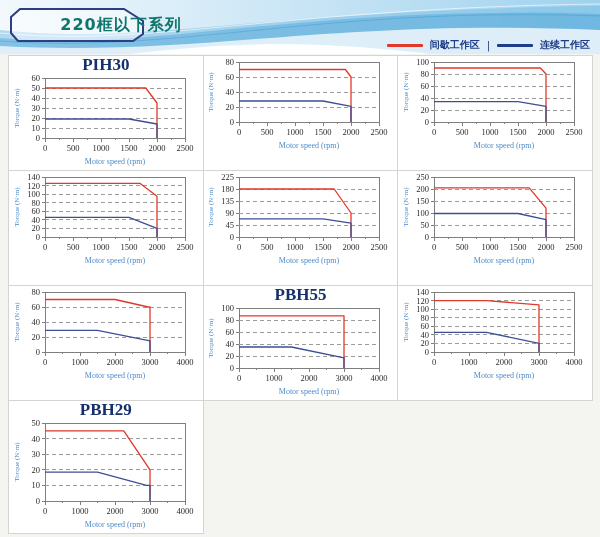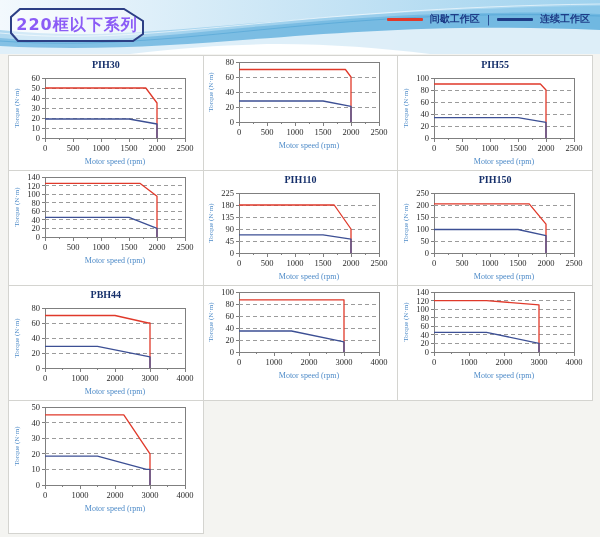--- a/index.html
+++ b/index.html
@@ -6,34 +6,34 @@
   .page{position:relative;width:600px;height:537px;background:#f4f4f1;overflow:hidden;
         font-family:"Liberation Sans", sans-serif;}
   
   .header{position:relative;width:600px;height:54px;}
   .header svg.waves{position:absolute;left:0;top:0;}
   .title-box{position:absolute;left:10px;top:8px;width:134px;height:34px;}
   .title-box svg{position:absolute;left:0;top:0;}
   .title-box .t{position:absolute;left:0;top:0;width:100%;height:100%;
       display:flex;align-items:center;justify-content:center;
       font-family:"DejaVu Sans", sans-serif;font-size:16px;font-weight:bold;
-      color:#8b5cf6;letter-spacing:1px;}
-  .legend{position:absolute;right:10px;top:12px;display:flex;align-items:center;gap:7px;
+      color:#0f766e;letter-spacing:1px;padding-left:44px;}
+  .legend{position:absolute;right:10px;top:38px;display:flex;align-items:center;gap:7px;
       font-family:"DejaVu Sans", sans-serif;font-size:10px;font-weight:bold;color:#1e3c87;}
   .legend .swatch{display:inline-block;width:36px;height:3px;border-radius:1px;}
   .legend .sep{color:#1e3c87;font-weight:normal;}
   
   .grid{position:absolute;left:8px;top:55px;width:584px;
       display:grid;grid-template-columns:repeat(3,1fr);
       border-top:1px solid #d4d4d0;border-left:1px solid #d4d4d0;}
   .cell{background:#ffffff;border-right:1px solid #d4d4d0;border-bottom:1px solid #d4d4d0;
       height:114px;overflow:hidden;text-align:center;}
   .cell.tall{height:132px;}
   .chart-title{height:16px;line-height:17px;font-family:"Liberation Serif", serif;
-      font-weight:bold;font-size:10px;color:#16306b;}
+      font-weight:bold;font-size:17px;color:#16306b;}
   svg text{font-family:"Liberation Serif", serif;}
 </style>
 </head>
 <body>
 
 <div class="page">
 
   <div class="header">
     <svg class="waves" width="600" height="54" viewBox="0 0 600 54">
       <defs>
@@ -142,21 +142,21 @@
           <line x1="146" x2="146" y1="66" y2="69.5" stroke="#7f7f7f" stroke-width="1" shape-rendering="crispEdges"></line>
           <text x="146" y="79" text-anchor="middle" font-size="8.5" fill="#2b2b2b">2000</text>
           <line x1="160" x2="160" y1="66" y2="68" stroke="#7f7f7f" stroke-width="1" shape-rendering="crispEdges"></line>
           <line x1="174" x2="174" y1="66" y2="69.5" stroke="#7f7f7f" stroke-width="1" shape-rendering="crispEdges"></line>
           <text x="174" y="79" text-anchor="middle" font-size="8.5" fill="#2b2b2b">2500</text>
           <polyline points="34.0,13.5 140.4,13.5 146.0,21.0 146.0,66.0" fill="none" stroke="#e0392a" stroke-width="1.3" stroke-linejoin="round"></polyline>
           <polyline points="34.0,45.0 118.0,45.0 146.0,50.3 146.0,66.0" fill="none" stroke="#3c4f94" stroke-width="1.3" stroke-linejoin="round"></polyline>
           <text x="104" y="92" text-anchor="middle" font-size="8" fill="#4e8bc8">Motor speed (rpm)</text>
           <text x="8" y="36" text-anchor="middle" font-size="7" fill="#4e8bc8" transform="rotate(-90 8 36)">Torque (N·m)</text>
         </svg></div>
-      <div class="cell"><div class="chart-title">PIH55</div><svg width="190" height="96" viewBox="0 0 190 96">
+      <div class="cell"><svg width="190" height="96" viewBox="0 0 190 96">
           <rect x="34" y="6" width="140" height="60" fill="#ffffff" stroke="#7f7f7f" stroke-width="1" shape-rendering="crispEdges"></rect>
           <line x1="34" x2="174" y1="54" y2="54" stroke="#9b9b9b" stroke-width="1" stroke-dasharray="4 3" shape-rendering="crispEdges"></line>
           <line x1="34" x2="174" y1="42" y2="42" stroke="#9b9b9b" stroke-width="1" stroke-dasharray="4 3" shape-rendering="crispEdges"></line>
           <line x1="34" x2="174" y1="30" y2="30" stroke="#9b9b9b" stroke-width="1" stroke-dasharray="4 3" shape-rendering="crispEdges"></line>
           <line x1="34" x2="174" y1="17.999999999999996" y2="17.999999999999996" stroke="#9b9b9b" stroke-width="1" stroke-dasharray="4 3" shape-rendering="crispEdges"></line>
           <line x1="31" x2="34" y1="66" y2="66" stroke="#7f7f7f" stroke-width="1" shape-rendering="crispEdges"></line>
           <text x="29" y="69" text-anchor="end" font-size="8.5" fill="#2b2b2b">0</text>
           <line x1="31" x2="34" y1="54" y2="54" stroke="#7f7f7f" stroke-width="1" shape-rendering="crispEdges"></line>
           <text x="29" y="57" text-anchor="end" font-size="8.5" fill="#2b2b2b">20</text>
           <line x1="31" x2="34" y1="42" y2="42" stroke="#7f7f7f" stroke-width="1" shape-rendering="crispEdges"></line>
@@ -228,21 +228,21 @@
           <line x1="146" x2="146" y1="66" y2="69.5" stroke="#7f7f7f" stroke-width="1" shape-rendering="crispEdges"></line>
           <text x="146" y="79" text-anchor="middle" font-size="8.5" fill="#2b2b2b">2000</text>
           <line x1="160" x2="160" y1="66" y2="68" stroke="#7f7f7f" stroke-width="1" shape-rendering="crispEdges"></line>
           <line x1="174" x2="174" y1="66" y2="69.5" stroke="#7f7f7f" stroke-width="1" shape-rendering="crispEdges"></line>
           <text x="174" y="79" text-anchor="middle" font-size="8.5" fill="#2b2b2b">2500</text>
           <polyline points="34.0,12.4 129.2,12.4 146.0,25.3 146.0,66.0" fill="none" stroke="#e0392a" stroke-width="1.3" stroke-linejoin="round"></polyline>
           <polyline points="34.0,46.3 118.0,46.3 146.0,57.4 146.0,66.0" fill="none" stroke="#3c4f94" stroke-width="1.3" stroke-linejoin="round"></polyline>
           <text x="104" y="92" text-anchor="middle" font-size="8" fill="#4e8bc8">Motor speed (rpm)</text>
           <text x="8" y="36" text-anchor="middle" font-size="7" fill="#4e8bc8" transform="rotate(-90 8 36)">Torque (N·m)</text>
         </svg></div>
-      <div class="cell"><div class="chart-title">PIH110</div><svg width="190" height="96" viewBox="0 0 190 96">
+      <div class="cell"><svg width="190" height="96" viewBox="0 0 190 96">
           <rect x="34" y="6" width="140" height="60" fill="#ffffff" stroke="#7f7f7f" stroke-width="1" shape-rendering="crispEdges"></rect>
           <line x1="34" x2="174" y1="54" y2="54" stroke="#9b9b9b" stroke-width="1" stroke-dasharray="4 3" shape-rendering="crispEdges"></line>
           <line x1="34" x2="174" y1="42" y2="42" stroke="#9b9b9b" stroke-width="1" stroke-dasharray="4 3" shape-rendering="crispEdges"></line>
           <line x1="34" x2="174" y1="30" y2="30" stroke="#9b9b9b" stroke-width="1" stroke-dasharray="4 3" shape-rendering="crispEdges"></line>
           <line x1="34" x2="174" y1="17.999999999999996" y2="17.999999999999996" stroke="#9b9b9b" stroke-width="1" stroke-dasharray="4 3" shape-rendering="crispEdges"></line>
           <line x1="31" x2="34" y1="66" y2="66" stroke="#7f7f7f" stroke-width="1" shape-rendering="crispEdges"></line>
           <text x="29" y="69" text-anchor="end" font-size="8.5" fill="#2b2b2b">0</text>
           <line x1="31" x2="34" y1="54" y2="54" stroke="#7f7f7f" stroke-width="1" shape-rendering="crispEdges"></line>
           <text x="29" y="57" text-anchor="end" font-size="8.5" fill="#2b2b2b">45</text>
           <line x1="31" x2="34" y1="42" y2="42" stroke="#7f7f7f" stroke-width="1" shape-rendering="crispEdges"></line>
@@ -268,21 +268,21 @@
           <line x1="146" x2="146" y1="66" y2="69.5" stroke="#7f7f7f" stroke-width="1" shape-rendering="crispEdges"></line>
           <text x="146" y="79" text-anchor="middle" font-size="8.5" fill="#2b2b2b">2000</text>
           <line x1="160" x2="160" y1="66" y2="68" stroke="#7f7f7f" stroke-width="1" shape-rendering="crispEdges"></line>
           <line x1="174" x2="174" y1="66" y2="69.5" stroke="#7f7f7f" stroke-width="1" shape-rendering="crispEdges"></line>
           <text x="174" y="79" text-anchor="middle" font-size="8.5" fill="#2b2b2b">2500</text>
           <polyline points="34.0,18.0 129.2,18.0 146.0,42.0 146.0,66.0" fill="none" stroke="#e0392a" stroke-width="1.3" stroke-linejoin="round"></polyline>
           <polyline points="34.0,47.9 118.0,47.9 146.0,52.1 146.0,66.0" fill="none" stroke="#3c4f94" stroke-width="1.3" stroke-linejoin="round"></polyline>
           <text x="104" y="92" text-anchor="middle" font-size="8" fill="#4e8bc8">Motor speed (rpm)</text>
           <text x="8" y="36" text-anchor="middle" font-size="7" fill="#4e8bc8" transform="rotate(-90 8 36)">Torque (N·m)</text>
         </svg></div>
-      <div class="cell"><div class="chart-title">PIH150</div><svg width="190" height="96" viewBox="0 0 190 96">
+      <div class="cell"><svg width="190" height="96" viewBox="0 0 190 96">
           <rect x="34" y="6" width="140" height="60" fill="#ffffff" stroke="#7f7f7f" stroke-width="1" shape-rendering="crispEdges"></rect>
           <line x1="34" x2="174" y1="54" y2="54" stroke="#9b9b9b" stroke-width="1" stroke-dasharray="4 3" shape-rendering="crispEdges"></line>
           <line x1="34" x2="174" y1="42" y2="42" stroke="#9b9b9b" stroke-width="1" stroke-dasharray="4 3" shape-rendering="crispEdges"></line>
           <line x1="34" x2="174" y1="30" y2="30" stroke="#9b9b9b" stroke-width="1" stroke-dasharray="4 3" shape-rendering="crispEdges"></line>
           <line x1="34" x2="174" y1="17.999999999999996" y2="17.999999999999996" stroke="#9b9b9b" stroke-width="1" stroke-dasharray="4 3" shape-rendering="crispEdges"></line>
           <line x1="31" x2="34" y1="66" y2="66" stroke="#7f7f7f" stroke-width="1" shape-rendering="crispEdges"></line>
           <text x="29" y="69" text-anchor="end" font-size="8.5" fill="#2b2b2b">0</text>
           <line x1="31" x2="34" y1="54" y2="54" stroke="#7f7f7f" stroke-width="1" shape-rendering="crispEdges"></line>
           <text x="29" y="57" text-anchor="end" font-size="8.5" fill="#2b2b2b">50</text>
           <line x1="31" x2="34" y1="42" y2="42" stroke="#7f7f7f" stroke-width="1" shape-rendering="crispEdges"></line>
@@ -308,21 +308,21 @@
           <line x1="146" x2="146" y1="66" y2="69.5" stroke="#7f7f7f" stroke-width="1" shape-rendering="crispEdges"></line>
           <text x="146" y="79" text-anchor="middle" font-size="8.5" fill="#2b2b2b">2000</text>
           <line x1="160" x2="160" y1="66" y2="68" stroke="#7f7f7f" stroke-width="1" shape-rendering="crispEdges"></line>
           <line x1="174" x2="174" y1="66" y2="69.5" stroke="#7f7f7f" stroke-width="1" shape-rendering="crispEdges"></line>
           <text x="174" y="79" text-anchor="middle" font-size="8.5" fill="#2b2b2b">2500</text>
           <polyline points="34.0,16.8 129.2,16.8 146.0,37.2 146.0,66.0" fill="none" stroke="#e0392a" stroke-width="1.3" stroke-linejoin="round"></polyline>
           <polyline points="34.0,42.5 118.0,42.5 146.0,48.7 146.0,66.0" fill="none" stroke="#3c4f94" stroke-width="1.3" stroke-linejoin="round"></polyline>
           <text x="104" y="92" text-anchor="middle" font-size="8" fill="#4e8bc8">Motor speed (rpm)</text>
           <text x="8" y="36" text-anchor="middle" font-size="7" fill="#4e8bc8" transform="rotate(-90 8 36)">Torque (N·m)</text>
         </svg></div>
-      <div class="cell"><div class="chart-title">PBH44</div><svg width="190" height="96" viewBox="0 0 190 96">
+      <div class="cell"><svg width="190" height="96" viewBox="0 0 190 96">
           <rect x="34" y="6" width="140" height="60" fill="#ffffff" stroke="#7f7f7f" stroke-width="1" shape-rendering="crispEdges"></rect>
           <line x1="34" x2="174" y1="51" y2="51" stroke="#9b9b9b" stroke-width="1" stroke-dasharray="4 3" shape-rendering="crispEdges"></line>
           <line x1="34" x2="174" y1="36" y2="36" stroke="#9b9b9b" stroke-width="1" stroke-dasharray="4 3" shape-rendering="crispEdges"></line>
           <line x1="34" x2="174" y1="21" y2="21" stroke="#9b9b9b" stroke-width="1" stroke-dasharray="4 3" shape-rendering="crispEdges"></line>
           <line x1="31" x2="34" y1="66" y2="66" stroke="#7f7f7f" stroke-width="1" shape-rendering="crispEdges"></line>
           <text x="29" y="69" text-anchor="end" font-size="8.5" fill="#2b2b2b">0</text>
           <line x1="31" x2="34" y1="51" y2="51" stroke="#7f7f7f" stroke-width="1" shape-rendering="crispEdges"></line>
           <text x="29" y="54" text-anchor="end" font-size="8.5" fill="#2b2b2b">20</text>
           <line x1="31" x2="34" y1="36" y2="36" stroke="#7f7f7f" stroke-width="1" shape-rendering="crispEdges"></line>
           <text x="29" y="39" text-anchor="end" font-size="8.5" fill="#2b2b2b">40</text>
@@ -342,21 +342,21 @@
           <line x1="139" x2="139" y1="66" y2="69.5" stroke="#7f7f7f" stroke-width="1" shape-rendering="crispEdges"></line>
           <text x="139" y="79" text-anchor="middle" font-size="8.5" fill="#2b2b2b">3000</text>
           <line x1="156.5" x2="156.5" y1="66" y2="68" stroke="#7f7f7f" stroke-width="1" shape-rendering="crispEdges"></line>
           <line x1="174" x2="174" y1="66" y2="69.5" stroke="#7f7f7f" stroke-width="1" shape-rendering="crispEdges"></line>
           <text x="174" y="79" text-anchor="middle" font-size="8.5" fill="#2b2b2b">4000</text>
           <polyline points="34.0,13.5 104.0,13.5 137.3,21.0 139.0,21.0 139.0,66.0" fill="none" stroke="#e0392a" stroke-width="1.3" stroke-linejoin="round"></polyline>
           <polyline points="34.0,44.3 86.5,44.3 139.0,54.8 139.0,66.0" fill="none" stroke="#3c4f94" stroke-width="1.3" stroke-linejoin="round"></polyline>
           <text x="104" y="92" text-anchor="middle" font-size="8" fill="#4e8bc8">Motor speed (rpm)</text>
           <text x="8" y="36" text-anchor="middle" font-size="7" fill="#4e8bc8" transform="rotate(-90 8 36)">Torque (N·m)</text>
         </svg></div>
-      <div class="cell"><svg width="190" height="96" viewBox="0 0 190 96">
+      <div class="cell"><div class="chart-title">PBH55</div><svg width="190" height="96" viewBox="0 0 190 96">
           <rect x="34" y="6" width="140" height="60" fill="#ffffff" stroke="#7f7f7f" stroke-width="1" shape-rendering="crispEdges"></rect>
           <line x1="34" x2="174" y1="54" y2="54" stroke="#9b9b9b" stroke-width="1" stroke-dasharray="4 3" shape-rendering="crispEdges"></line>
           <line x1="34" x2="174" y1="42" y2="42" stroke="#9b9b9b" stroke-width="1" stroke-dasharray="4 3" shape-rendering="crispEdges"></line>
           <line x1="34" x2="174" y1="30" y2="30" stroke="#9b9b9b" stroke-width="1" stroke-dasharray="4 3" shape-rendering="crispEdges"></line>
           <line x1="34" x2="174" y1="17.999999999999996" y2="17.999999999999996" stroke="#9b9b9b" stroke-width="1" stroke-dasharray="4 3" shape-rendering="crispEdges"></line>
           <line x1="31" x2="34" y1="66" y2="66" stroke="#7f7f7f" stroke-width="1" shape-rendering="crispEdges"></line>
           <text x="29" y="69" text-anchor="end" font-size="8.5" fill="#2b2b2b">0</text>
           <line x1="31" x2="34" y1="54" y2="54" stroke="#7f7f7f" stroke-width="1" shape-rendering="crispEdges"></line>
           <text x="29" y="57" text-anchor="end" font-size="8.5" fill="#2b2b2b">20</text>
           <line x1="31" x2="34" y1="42" y2="42" stroke="#7f7f7f" stroke-width="1" shape-rendering="crispEdges"></line>
@@ -422,21 +422,21 @@
           <line x1="139" x2="139" y1="66" y2="69.5" stroke="#7f7f7f" stroke-width="1" shape-rendering="crispEdges"></line>
           <text x="139" y="79" text-anchor="middle" font-size="8.5" fill="#2b2b2b">3000</text>
           <line x1="156.5" x2="156.5" y1="66" y2="68" stroke="#7f7f7f" stroke-width="1" shape-rendering="crispEdges"></line>
           <line x1="174" x2="174" y1="66" y2="69.5" stroke="#7f7f7f" stroke-width="1" shape-rendering="crispEdges"></line>
           <text x="174" y="79" text-anchor="middle" font-size="8.5" fill="#2b2b2b">4000</text>
           <polyline points="34.0,14.6 86.5,14.6 139.0,18.9 139.0,66.0" fill="none" stroke="#e0392a" stroke-width="1.3" stroke-linejoin="round"></polyline>
           <polyline points="34.0,46.3 86.5,46.3 139.0,57.4 139.0,66.0" fill="none" stroke="#3c4f94" stroke-width="1.3" stroke-linejoin="round"></polyline>
           <text x="104" y="92" text-anchor="middle" font-size="8" fill="#4e8bc8">Motor speed (rpm)</text>
           <text x="8" y="36" text-anchor="middle" font-size="7" fill="#4e8bc8" transform="rotate(-90 8 36)">Torque (N·m)</text>
         </svg></div>
-      <div class="cell tall"><svg width="190" height="114" viewBox="0 0 190 114">
+      <div class="cell tall"><div class="chart-title">PBH29</div><svg width="190" height="114" viewBox="0 0 190 114">
           <rect x="34" y="6" width="140" height="78" fill="#ffffff" stroke="#7f7f7f" stroke-width="1" shape-rendering="crispEdges"></rect>
           <line x1="34" x2="174" y1="68.4" y2="68.4" stroke="#9b9b9b" stroke-width="1" stroke-dasharray="4 3" shape-rendering="crispEdges"></line>
           <line x1="34" x2="174" y1="52.8" y2="52.8" stroke="#9b9b9b" stroke-width="1" stroke-dasharray="4 3" shape-rendering="crispEdges"></line>
           <line x1="34" x2="174" y1="37.2" y2="37.2" stroke="#9b9b9b" stroke-width="1" stroke-dasharray="4 3" shape-rendering="crispEdges"></line>
           <line x1="34" x2="174" y1="21.599999999999994" y2="21.599999999999994" stroke="#9b9b9b" stroke-width="1" stroke-dasharray="4 3" shape-rendering="crispEdges"></line>
           <line x1="31" x2="34" y1="84" y2="84" stroke="#7f7f7f" stroke-width="1" shape-rendering="crispEdges"></line>
           <text x="29" y="87" text-anchor="end" font-size="8.5" fill="#2b2b2b">0</text>
           <line x1="31" x2="34" y1="68.4" y2="68.4" stroke="#7f7f7f" stroke-width="1" shape-rendering="crispEdges"></line>
           <text x="29" y="71.4" text-anchor="end" font-size="8.5" fill="#2b2b2b">10</text>
           <line x1="31" x2="34" y1="52.8" y2="52.8" stroke="#7f7f7f" stroke-width="1" shape-rendering="crispEdges"></line>

